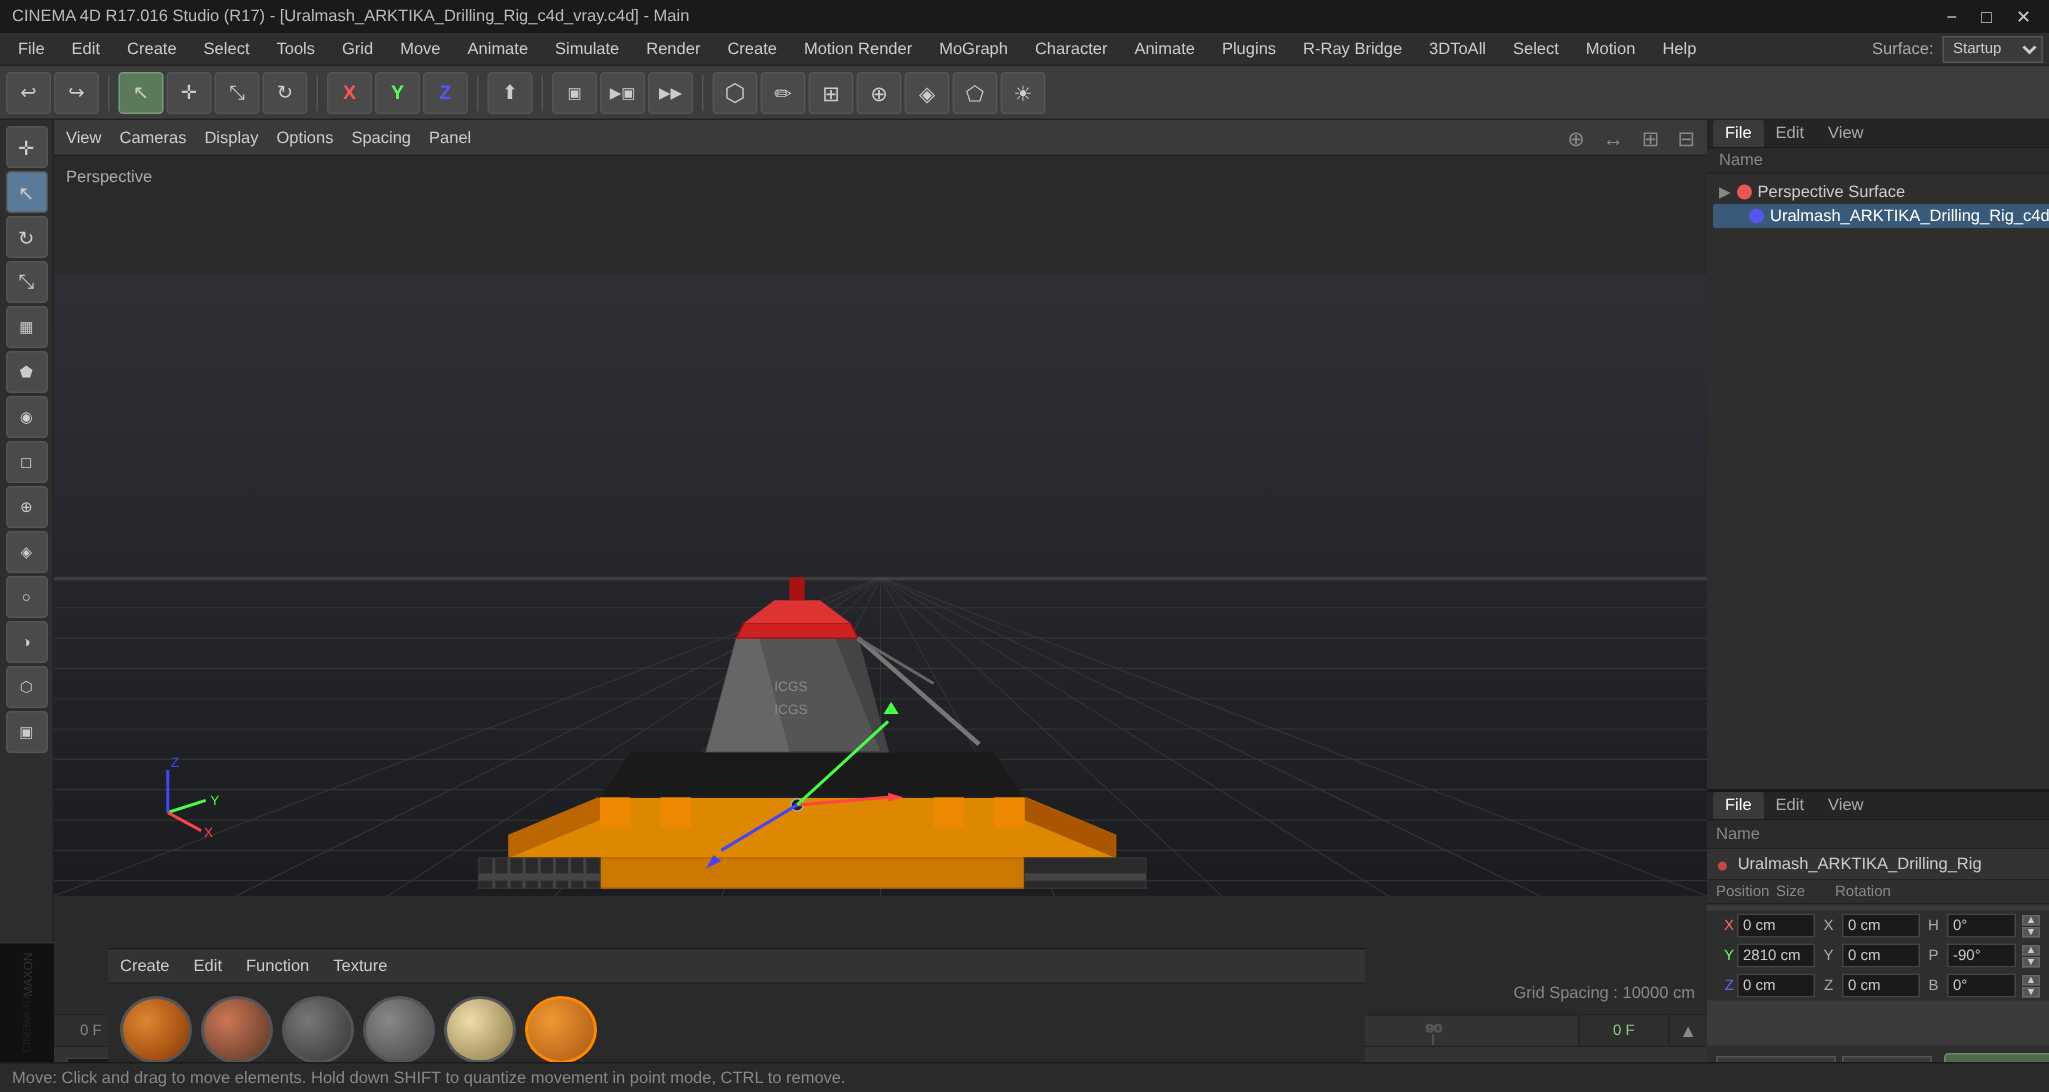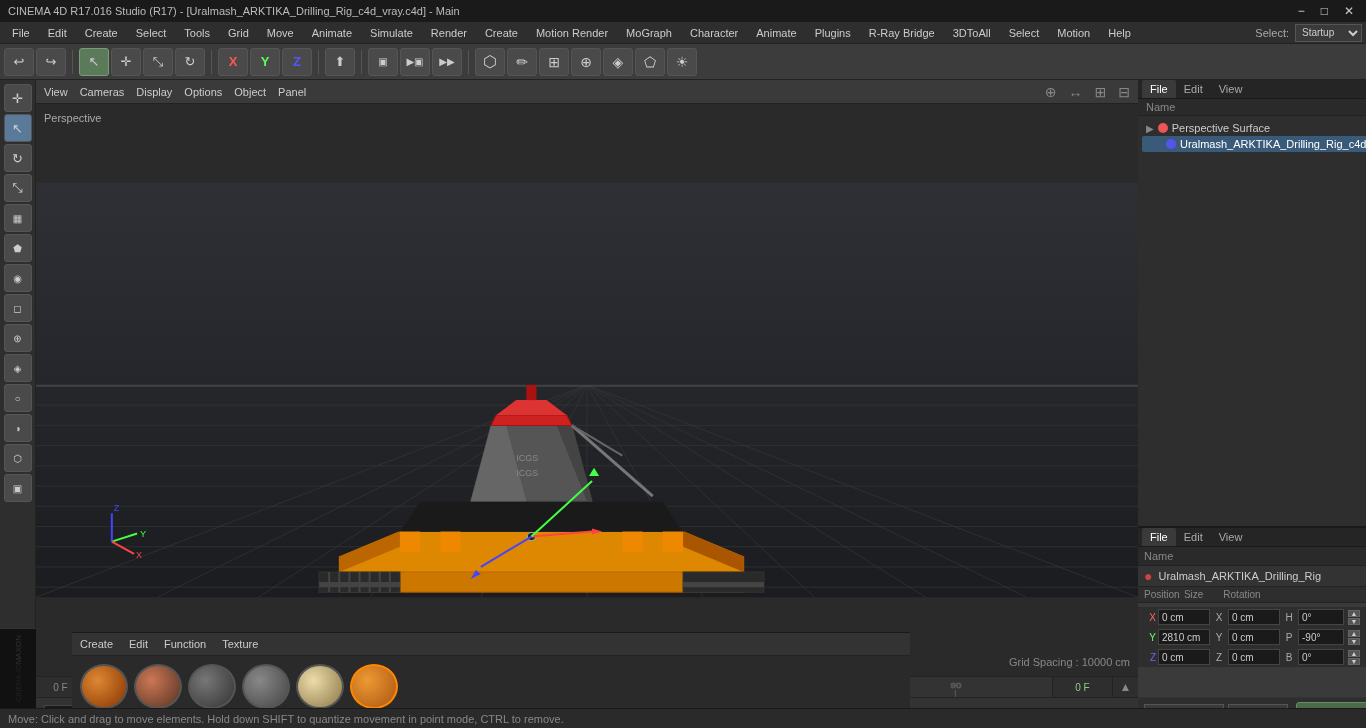--- a/index.html
+++ b/index.html
@@ -404,21 +404,21 @@
   <span class="menu-item">MoGraph</span>
   <span class="menu-item">Character</span>
   <span class="menu-item">Animate</span>
   <span class="menu-item">Plugins</span>
   <span class="menu-item">R-Ray Bridge</span>
   <span class="menu-item">3DToAll</span>
   <span class="menu-item">Select</span>
   <span class="menu-item">Motion</span>
   <span class="menu-item">Help</span>
   <div style="flex:1;"></div>
-  <span style="font-size:11px;color:#aaa;margin-right:4px;">Select:</span>
+  <span style="font-size:11px;color:#aaa;margin-right:4px;">Surface:</span>
   <select class="dropdown-sel">
     <option>Startup</option>
     <option>Standard</option>
   </select>
 </div>
 
 <div id="toolbar">
   <div class="toolbar-btn" title="Undo">↩</div>
   <div class="toolbar-btn" title="Redo">↪</div>
   <div class="toolbar-separator"></div>
@@ -472,21 +472,21 @@
 
   <div style="flex:1;display:flex;flex-direction:column;position:relative;">
 
     <div id="viewport-area" style="flex:1;display:flex;flex-direction:column;min-height:0;">
 
       <div id="viewport-toolbar">
         <span class="vp-menu">View</span>
         <span class="vp-menu">Cameras</span>
         <span class="vp-menu">Display</span>
         <span class="vp-menu">Options</span>
-        <span class="vp-menu">Object</span>
+        <span class="vp-menu">Spacing</span>
         <span class="vp-menu">Panel</span>
         <div style="flex:1;"></div>
         <span class="vp-icon">⊕</span>
         <span class="vp-icon">↔</span>
         <span class="vp-icon">⊞</span>
         <span class="vp-icon">⊟</span>
       </div>
 
       <div id="viewport" style="flex:1;position:relative;background:#2a2a2a;overflow:hidden;">
 

